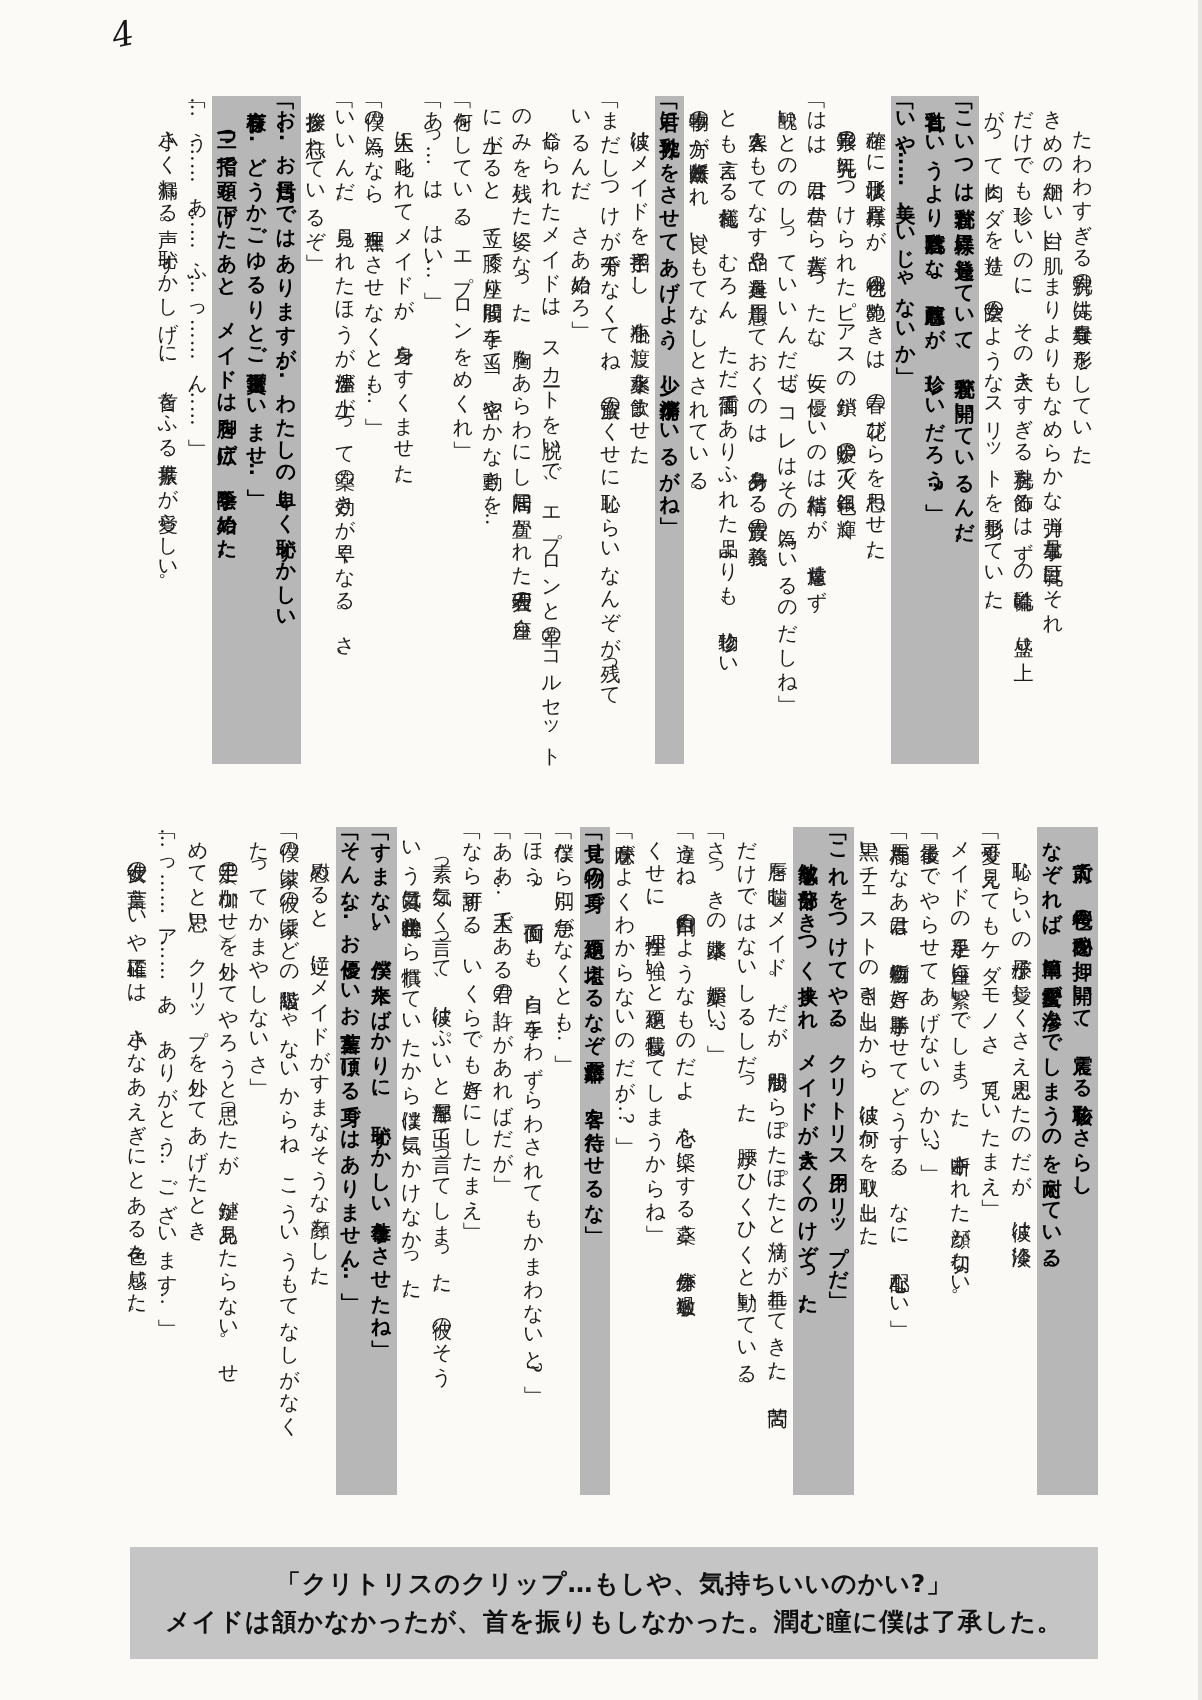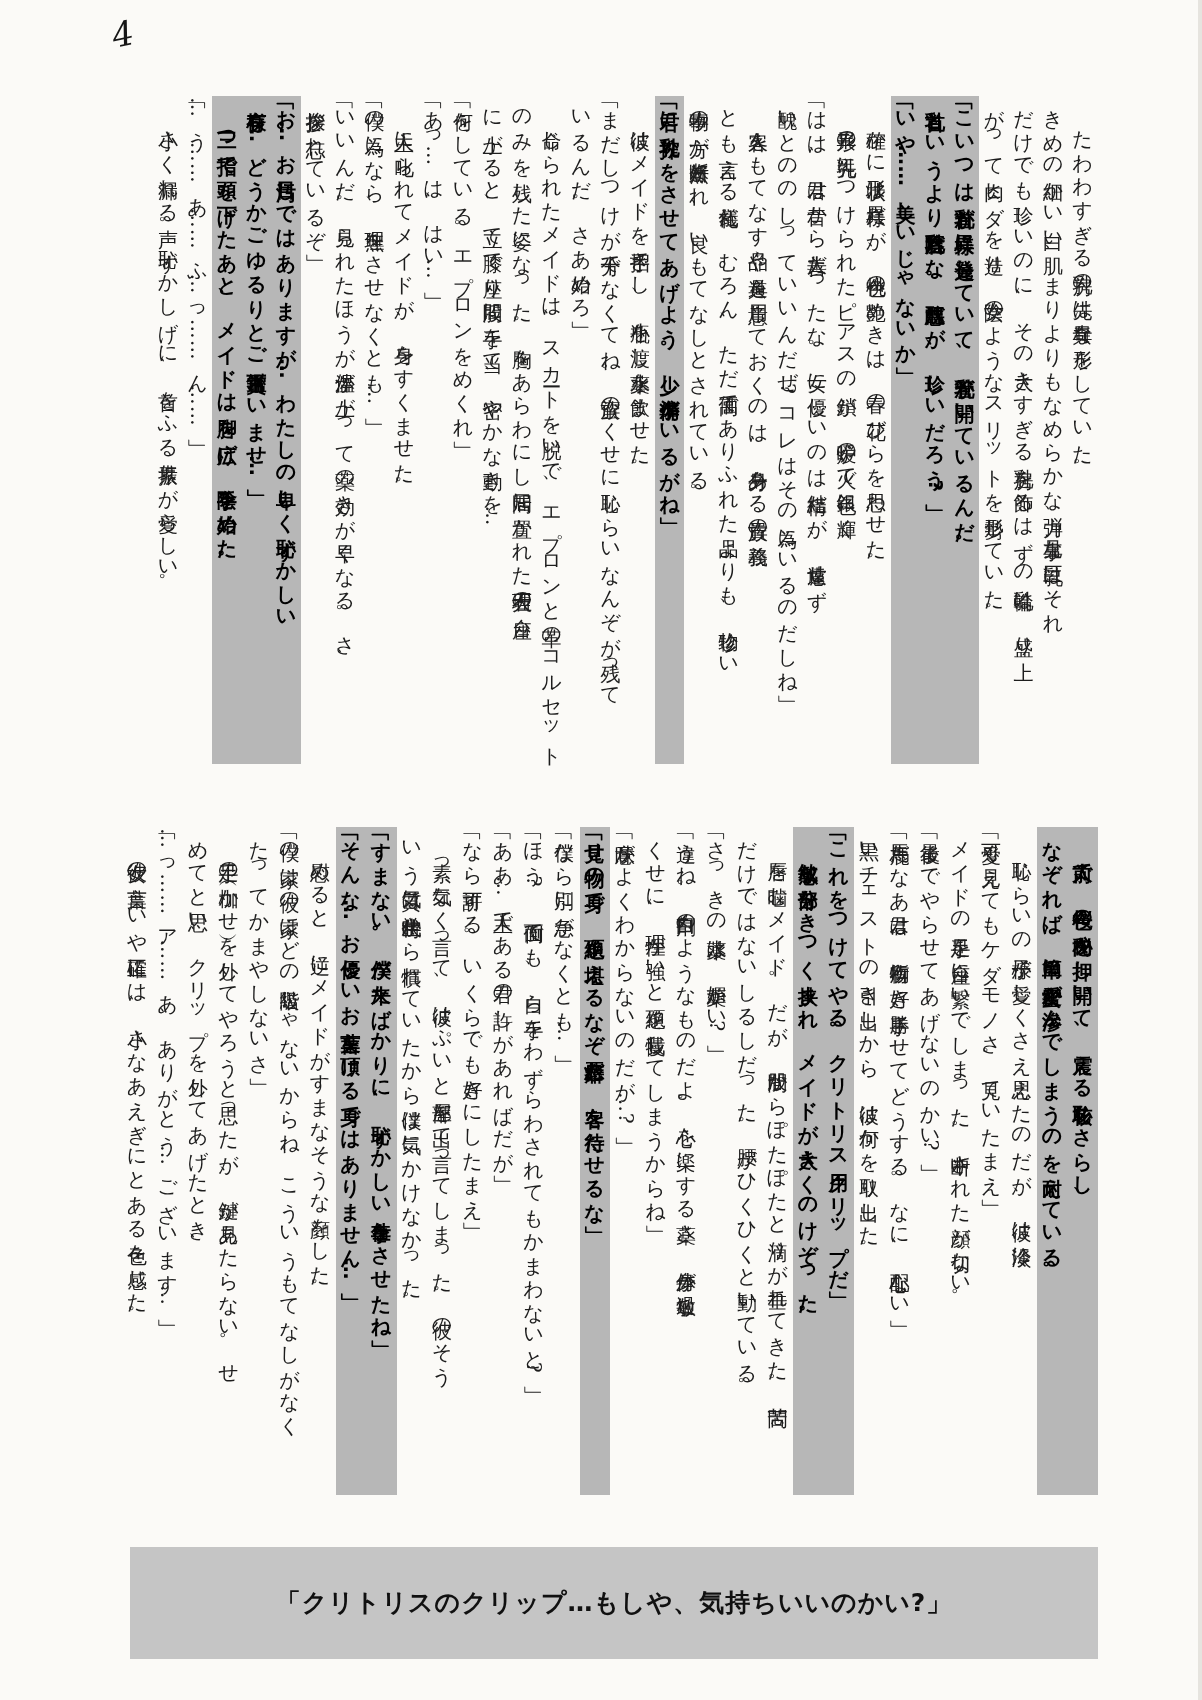--- a/index.html
+++ b/index.html
@@ -132,15 +132,16 @@
     <p class="bcol">「僕の家は彼の家ほどの階級じゃないからね、こういうもてなしがなく</p>
     <p class="bcol">たってかまやしないさ」</p>
     <p class="bcol ind">手足の枷（かせ）を外してやろうと思ったが、鍵が見あたらない。せ</p>
     <p class="bcol">めてと思い、クリップを外してあげたとき、</p>
     <p class="bcol">「…っ……ア……あ、ありがとう…ございます…」</p>
     <p class="bcol ind">彼女の言葉、いや正確には、小さなあえぎにとある色を感じた。</p>
   </div>
 
 <div class="footer-box">
     <p class="footer-line">「クリトリスのクリップ…もしや、気持ちいいのかい?」</p>
+    <p class="footer-line">メイドは頷かなかったが、首を振りもしなかった。潤む瞳に僕は了承した。</p>
   </div>
 
 <div class="page-edge"></div>
 
 </body></html>

